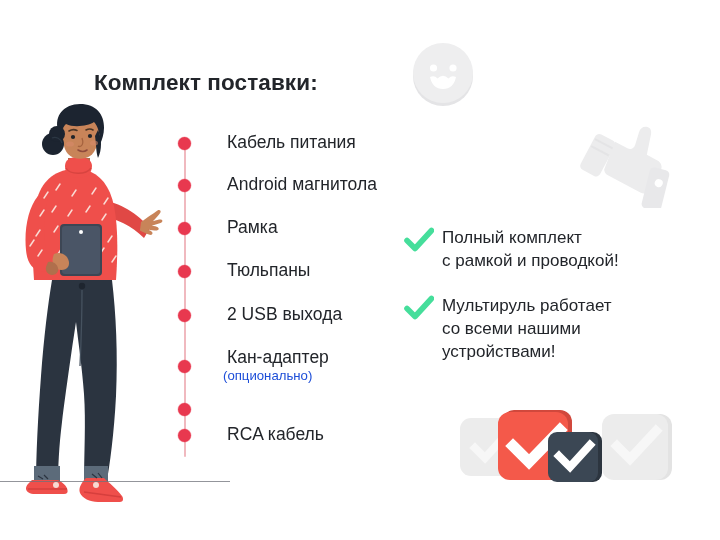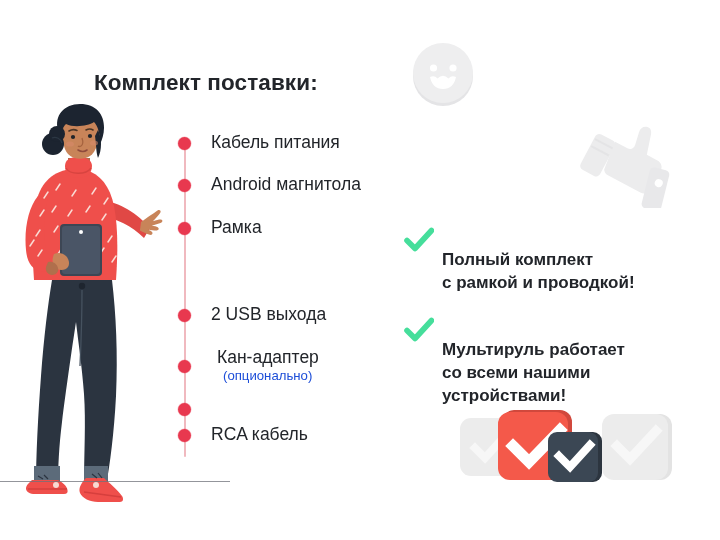--- a/index.html
+++ b/index.html
@@ -37,36 +37,36 @@
     position:absolute;left:6.2px;top:12px;width:1.6px;height:313px;
     background:#f0b9bf;border-radius:1px;
   }
   .li{position:absolute;left:0;display:flex;align-items:flex-start;}
   .li .dot{
     width:13px;height:13px;border-radius:50%;
     background:#e8384f;flex:0 0 13px;margin-top:5px;
     box-shadow:0 0 0 .5px rgba(232,56,79,.35);
   }
   .li .txt{
-    margin-left:20px;font-size:17.5px;line-height:20px;
+    margin-left:36px;font-size:17.5px;line-height:20px;
     color:#22252a;white-space:nowrap;font-weight:400;
   }
   .li .sub{
     display:block;font-size:13.2px;line-height:15px;
     margin-left:12px;margin-top:1px;color:#1d4ed8;white-space:nowrap;
   }
 
   
   #benefits{position:absolute;left:404px;top:226px;width:290px;}
   .benefit{position:relative;display:flex;align-items:flex-start;}
   .benefit + .benefit{margin-top:22px;}
   .benefit .check{flex:0 0 30px;width:30px;height:28px;margin-top:1px;}
   .benefit .btxt{
     margin-left:8px;font-size:17px;line-height:23px;
-    font-weight:700;color:#22252a;white-space:pre-line;margin-top:22px;
+    font-weight:400;color:#22252a;white-space:pre-line;
   }
 
   
   #checkbox-cluster{position:absolute;left:458px;top:406px;width:215px;height:80px;}
 
   
   #avito-watermark{position:absolute;left:604px;top:496px;width:104px;height:28px;opacity:.95;}
 </style>
 </head>
 <body>
@@ -215,28 +215,32 @@
       <span class="txt">Кабель питания</span>
     </div>
     <div class="li" style="top:42px">
       <span class="dot"></span>
       <span class="txt">Android магнитола</span>
     </div>
     <div class="li" style="top:85px">
       <span class="dot"></span>
       <span class="txt">Рамка</span>
     </div>
+    <div class="li" style="top:128px">
+      <span class="dot"></span>
+      <span class="txt">Тюльпаны</span>
+    </div>
     <div class="li" style="top:172px">
       <span class="dot"></span>
       <span class="txt">2 USB выхода</span>
     </div>
     <div class="li" style="top:215px">
       <span class="dot" style="margin-top:13px"></span>
       <span style="margin-left:20px">
-        <span class="txt" style="margin-left:6px">Кан-адаптер</span>
+        <span class="txt" style="margin-left:16px">Кан-адаптер</span>
         <span class="sub">(опционально)</span>
       </span>
     </div>
     <div class="li" style="top:266px">
       <span class="dot"></span>
     </div>
     <div class="li" style="top:292px">
       <span class="dot"></span>
       <span class="txt">RCA кабель</span>
     </div>

